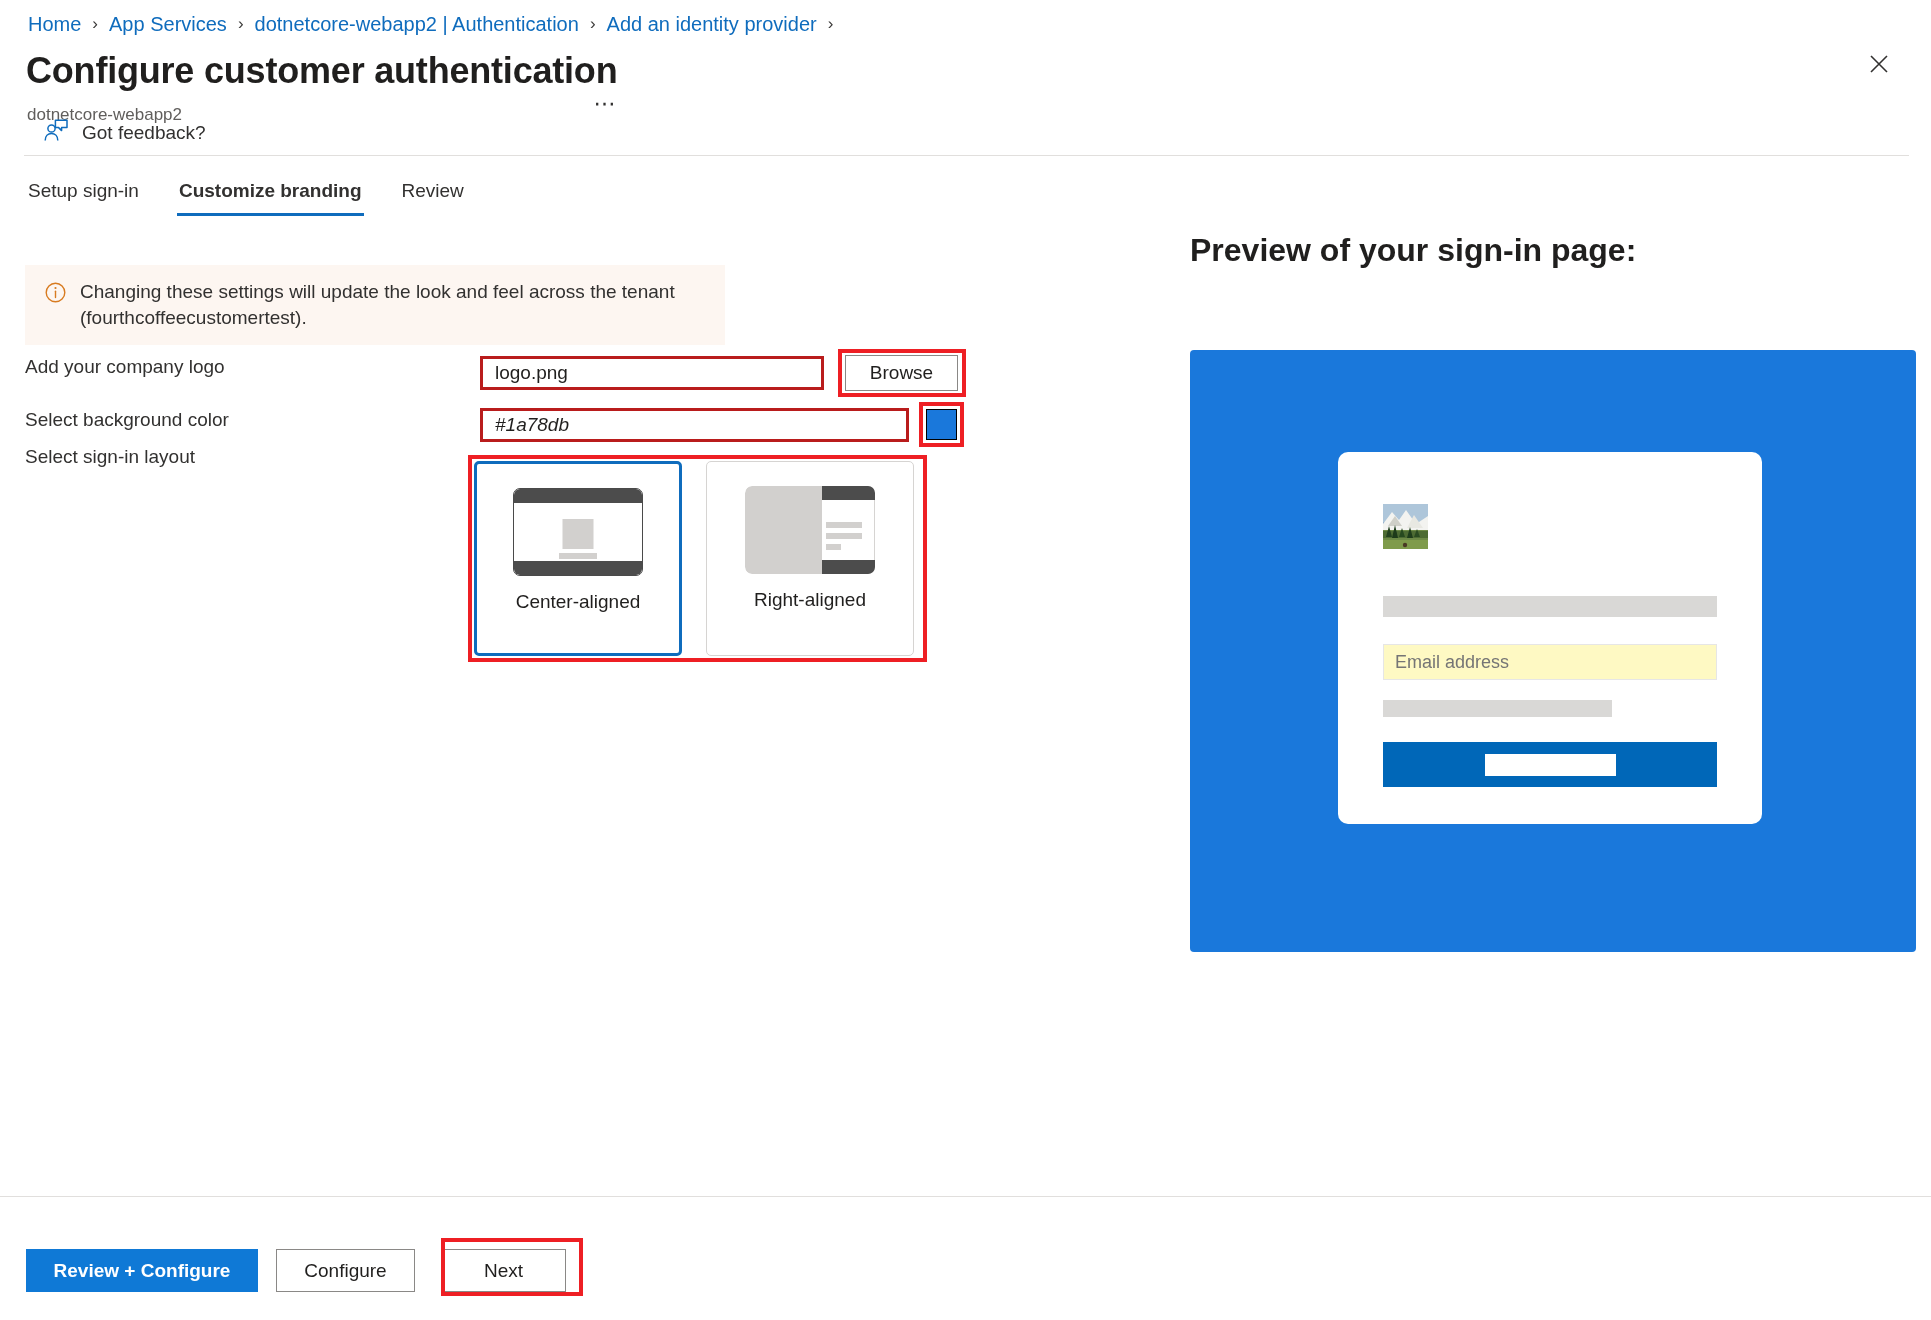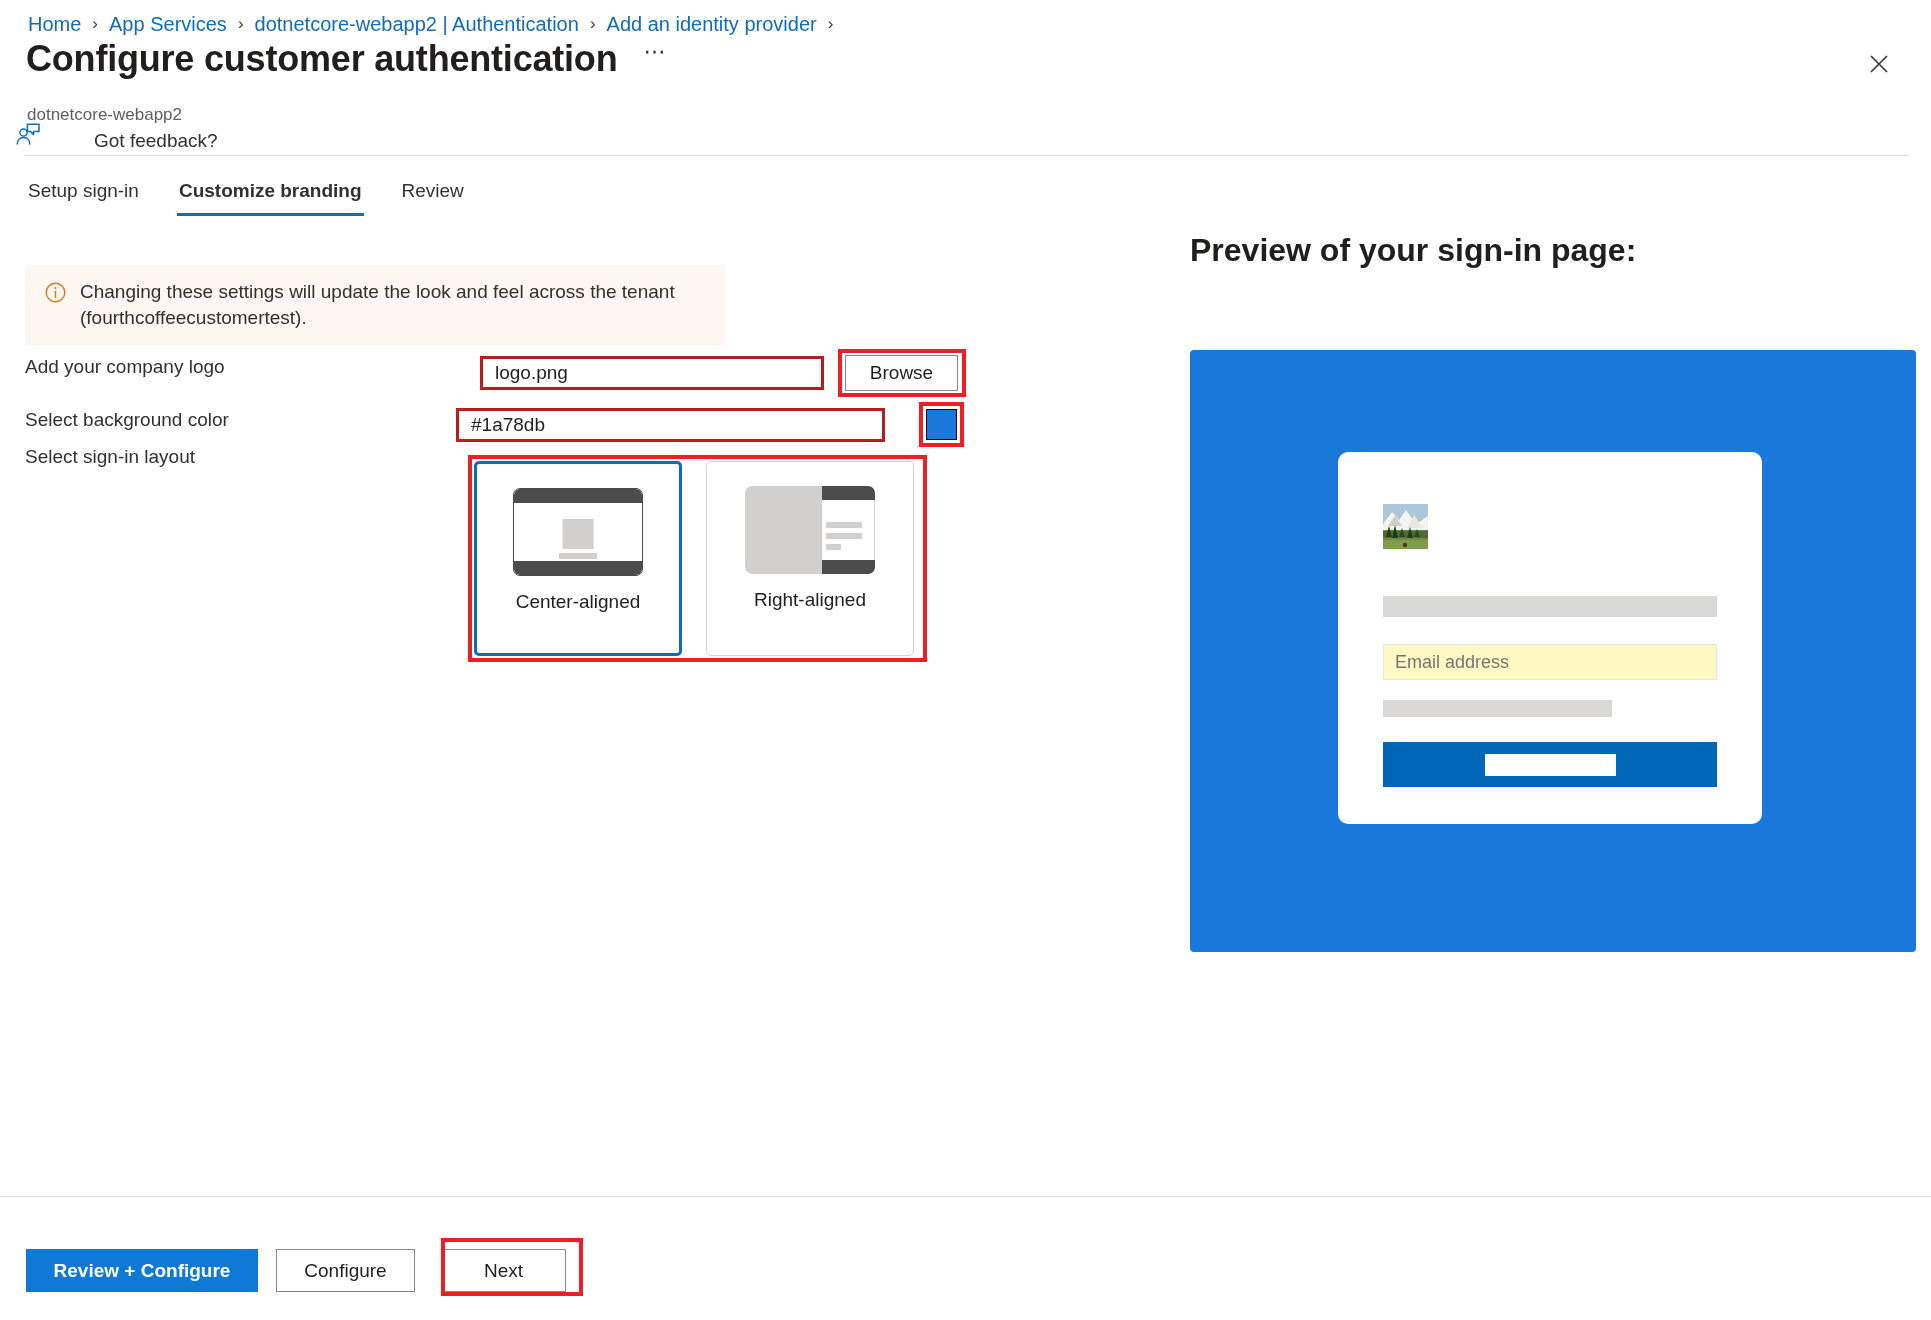--- a/index.html
+++ b/index.html
@@ -35,24 +35,25 @@
   .crumb-sep {
     color: #3b3a39;
     margin: 0 11px;
     font-size: 17px;
     display: inline-block;
   }
 
   
   .title-row {
     position: absolute;
-    top: 37px;
+    top: 49px;
     left: 26px;
     display: flex;
-    align-items: center;
+    align-items: flex-end;
+    flex-direction: column;
   }
   .page-title {
     font-size: 36px;
     font-weight: 600;
     line-height: 44px;
     color: #201f1e;
     letter-spacing: -0.2px;
   }
   .ellipsis-btn {
     margin-left: 26px;
@@ -83,26 +84,25 @@
     align-items: center;
     justify-content: center;
     cursor: pointer;
     color: #323130;
   }
 
   
   .command-bar {
     position: absolute;
     top: 114px;
-    left: 15px;
-    display: flex;
-    align-items: flex-end;
+    left: 43px;
+    display: flex;
+    align-items: center;
     height: 38px;
     cursor: pointer;
-    gap: 40px;
   }
   .feedback-label {
     font-size: 19px;
     color: #323130;
     margin-left: 13px;
     line-height: 22px;
   }
   .hr-command {
     position: absolute;
     top: 155px;
@@ -183,21 +183,21 @@
     background: #fff;
     font-family: "Liberation Sans", sans-serif;
     font-size: 19px;
     color: #201f1e;
     padding: 0 12px;
     outline: none;
     height: 34px;
     line-height: 32px;
   }
   .in-logo  { top: 356px; left: 480px; width: 344px; }
-  .in-color { top: 408px; left: 456px; width: 429px; }
+  .in-color { top: 408px; left: 480px; width: 429px; font-style: italic; }
 
   .browse-btn {
     position: absolute;
     top: 355px;
     left: 845px;
     width: 113px;
     height: 36px;
     box-sizing: border-box;
     border: 1px solid #8a8886;
     background: #ffffff;

